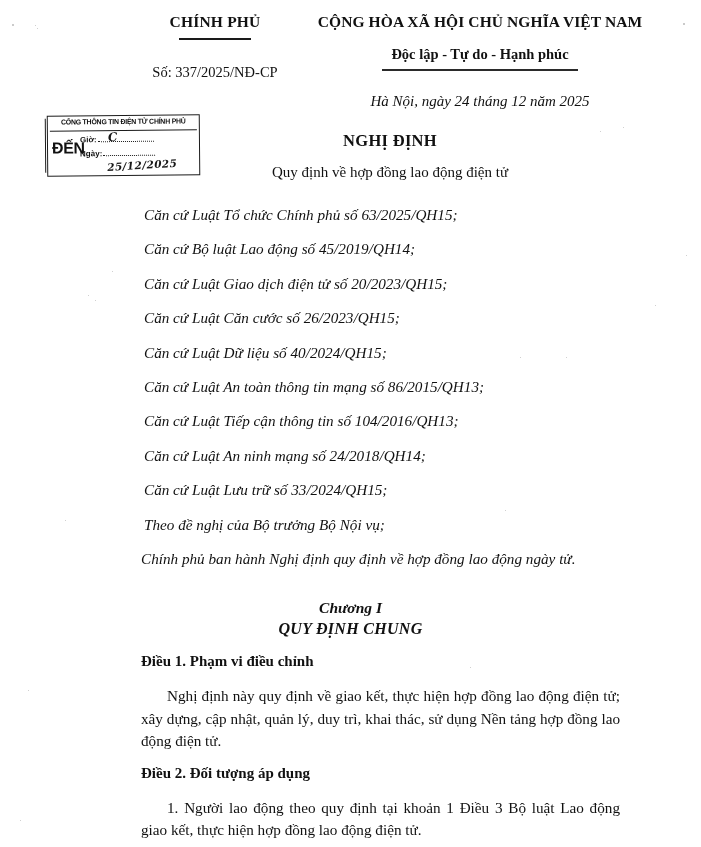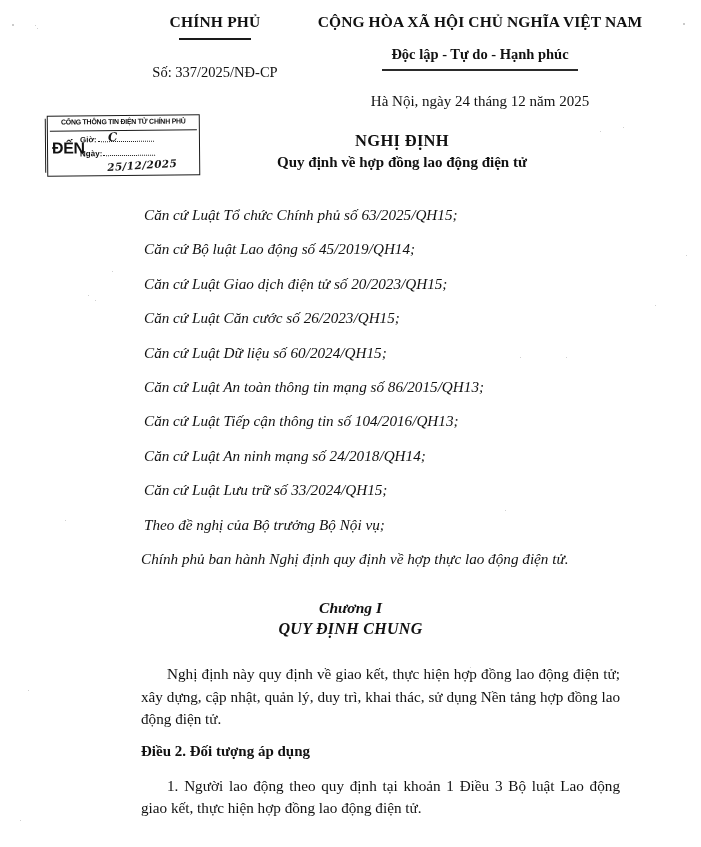--- a/index.html
+++ b/index.html
@@ -89,20 +89,21 @@
     background: #2b2b2b;
     margin: 5px auto 0 auto;
   }
   .doc-number {
     font-size: 14.5px;
     line-height: 20px;
     margin-top: 22px;
     white-space: nowrap;
   }
   .place-date {
+    font-style: italic;
     font-size: 15px;
     line-height: 20px;
     margin-top: 20px;
     white-space: nowrap;
     text-align: center;
   }
 
   
   .stamp {
     position: absolute;
@@ -189,36 +190,36 @@
     left: -3px;
     top: 2px;
     width: 1.4px;
     height: 54px;
     background: #1c1c1c;
   }
 
   
   .title-block {
     position: absolute;
-    left: 212px;
+    left: 200px;
     top: 130px;
     width: 380px;
     text-align: center;
   }
   .title-main {
     font-weight: bold;
     font-size: 16.5px;
     line-height: 21px;
     letter-spacing: .3px;
   }
   .title-sub {
-    font-weight: bold;
+    font-weight: normal;
     font-size: 15px;
     line-height: 21px;
-    margin-top: 1px;
+    margin-top: 11px;
   }
 
   
   .preamble {
     position: absolute;
     left: 144px;
     top: 198px;
     width: 480px;
   }
   .clause {
@@ -335,36 +336,37 @@
   <div class="title-block">
     <div class="title-main">NGHỊ ĐỊNH</div>
     <div class="title-sub">Quy định về hợp đồng lao động điện tử</div>
   </div>
 
   <div class="preamble">
     <div class="clause">Căn cứ Luật Tổ chức Chính phủ số 63/2025/QH15;</div>
     <div class="clause">Căn cứ Bộ luật Lao động số 45/2019/QH14;</div>
     <div class="clause">Căn cứ Luật Giao dịch điện tử số 20/2023/QH15;</div>
     <div class="clause">Căn cứ Luật Căn cước số 26/2023/QH15;</div>
-    <div class="clause">Căn cứ Luật Dữ liệu số 60/2024/QH15;</div>
+    <div class="clause">Căn cứ Luật Dữ liệu số 40/2024/QH15;</div>
     <div class="clause">Căn cứ Luật An toàn thông tin mạng số 86/2015/QH13;</div>
     <div class="clause">Căn cứ Luật Tiếp cận thông tin số 104/2016/QH13;</div>
     <div class="clause">Căn cứ Luật An ninh mạng số 24/2018/QH14;</div>
     <div class="clause">Căn cứ Luật Lưu trữ số 33/2024/QH15;</div>
     <div class="clause">Theo đề nghị của Bộ trưởng Bộ Nội vụ;</div>
-    <div class="clause issue">Chính phủ ban hành Nghị định quy định về hợp thực lao động điện tử.</div>
+    <div class="clause issue">Chính phủ ban hành Nghị định quy định về hợp đồng lao động ngày tử.</div>
   </div>
 
   <div class="chapter">
     <div class="chapter-num">Chương I</div>
     <div class="chapter-name">QUY ĐỊNH CHUNG</div>
   </div>
 
   <div class="body-col">
 
+    <div class="article-head first">Điều 1. Phạm vi điều chỉnh</div>
     <div class="para">Nghị định này quy định về giao kết, thực hiện hợp đồng lao động điện tử; xây dựng, cập nhật, quản lý, duy trì, khai thác, sử dụng Nền tảng hợp đồng lao động điện tử.</div>
 
     <div class="article-head">Điều 2. Đối tượng áp dụng</div>
     <div class="para">1. Người lao động theo quy định tại khoản 1 Điều 3 Bộ luật Lao động giao kết, thực hiện hợp đồng lao động điện tử.</div>
 
   </div>
 
 </div>
 
 </body></html>

